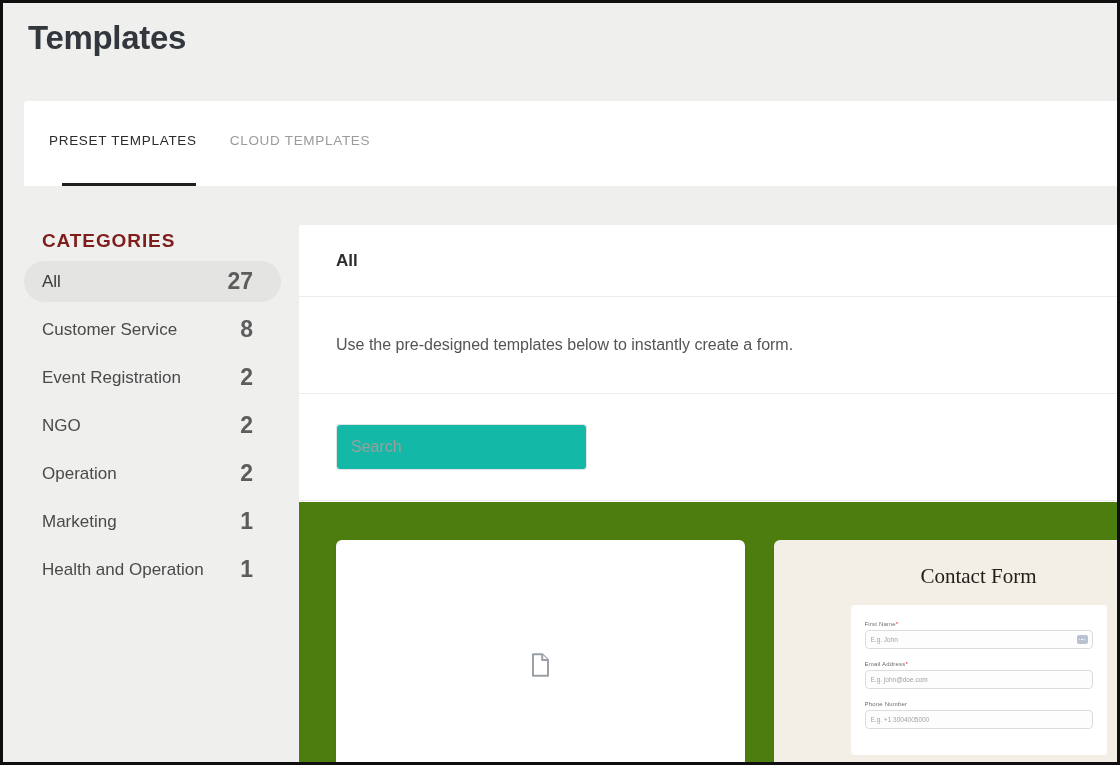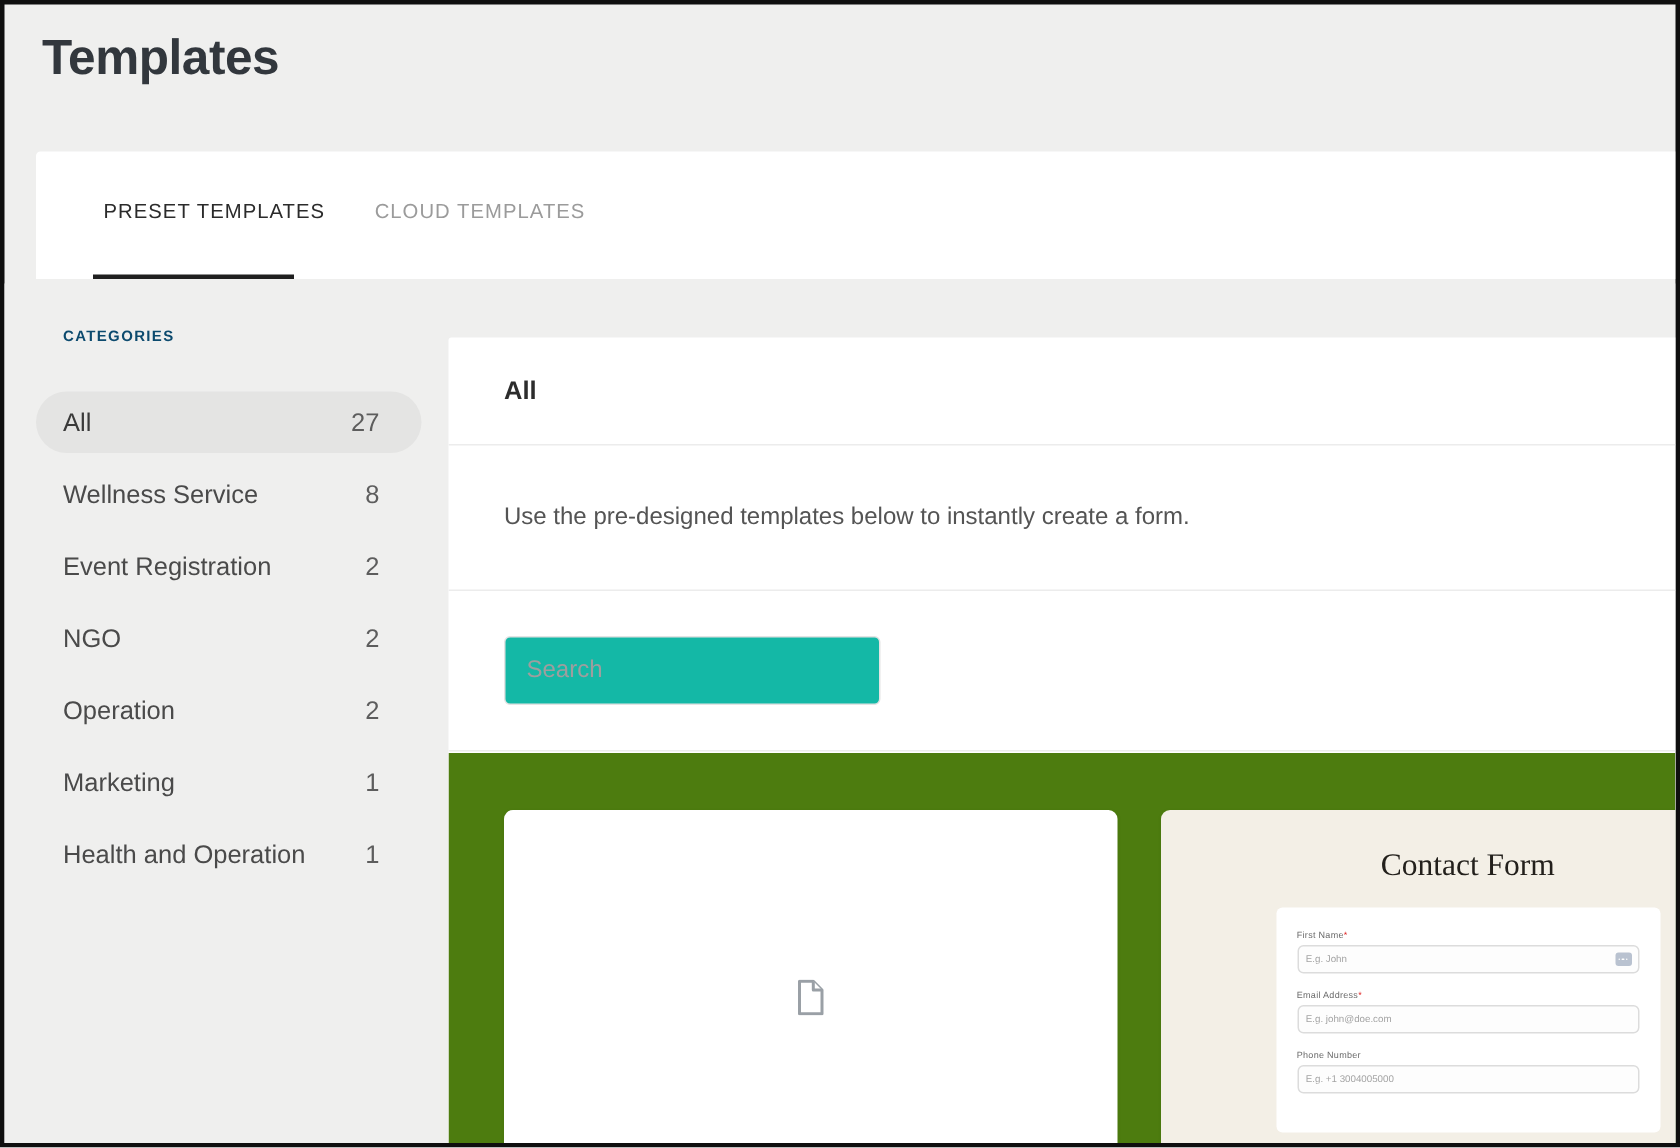--- a/index.html
+++ b/index.html
@@ -40,21 +40,21 @@
     position: absolute;
     left: 21px;
     top: 98px;
     right: 0;
     height: 85px;
     background: #ffffff;
     border-radius: 3px 0 0 0;
   }
   .tabs {
     position: absolute;
-    left: 45px;
+    left: 25px;
     top: 32px;
     display: flex;
     align-items: flex-start;
   }
   .tab {
     font-size: 13.5px;
     letter-spacing: 0.7px;
     color: #9b9b9b;
     padding: 0 0 0 0;
     margin-right: 33px;
@@ -88,25 +88,25 @@
     position: absolute;
     left: 0;
     top: 0;
     width: 296px;
     bottom: 0;
     background: #efefee;
   }
   .categories-label {
     position: absolute;
     left: 39px;
-    top: 30px;
-    font-size: 10px;
+    top: 41px;
+    font-size: 19px;
     font-weight: bold;
     letter-spacing: 0.9px;
-    color: #0c4a6e;
+    color: #7f1d1d;
   }
   .cat-list {
     position: absolute;
     left: 21px;
     top: 72px;
     right: 18px;
   }
   .cat-item {
     position: relative;
     display: flex;
@@ -123,22 +123,23 @@
     background: #e4e4e3;
   }
   .cat-name {
     font-size: 17px;
     color: #4a4a4a;
   }
   .cat-item.active .cat-name {
     color: #3a3a3a;
   }
   .cat-count {
-    font-size: 17px;
+    font-size: 23px;
     color: #5d5d5d;
+    font-weight: bold;
   }
 
   
   .main {
     position: absolute;
     left: 296px;
     top: 36px;
     right: 0;
     bottom: 0;
     background: #ffffff;
@@ -303,21 +304,21 @@
     <div class="sidebar">
       <div class="categories-label">CATEGORIES</div>
       <div class="cat-list">
 
         <div class="cat-item active">
           <span class="cat-name">All</span>
           <span class="cat-count">27</span>
         </div>
 
         <div class="cat-item">
-          <span class="cat-name">Wellness Service</span>
+          <span class="cat-name">Customer Service</span>
           <span class="cat-count">8</span>
         </div>
 
 
 
         <div class="cat-item">
           <span class="cat-name">Event Registration</span>
           <span class="cat-count">2</span>
         </div>
 

